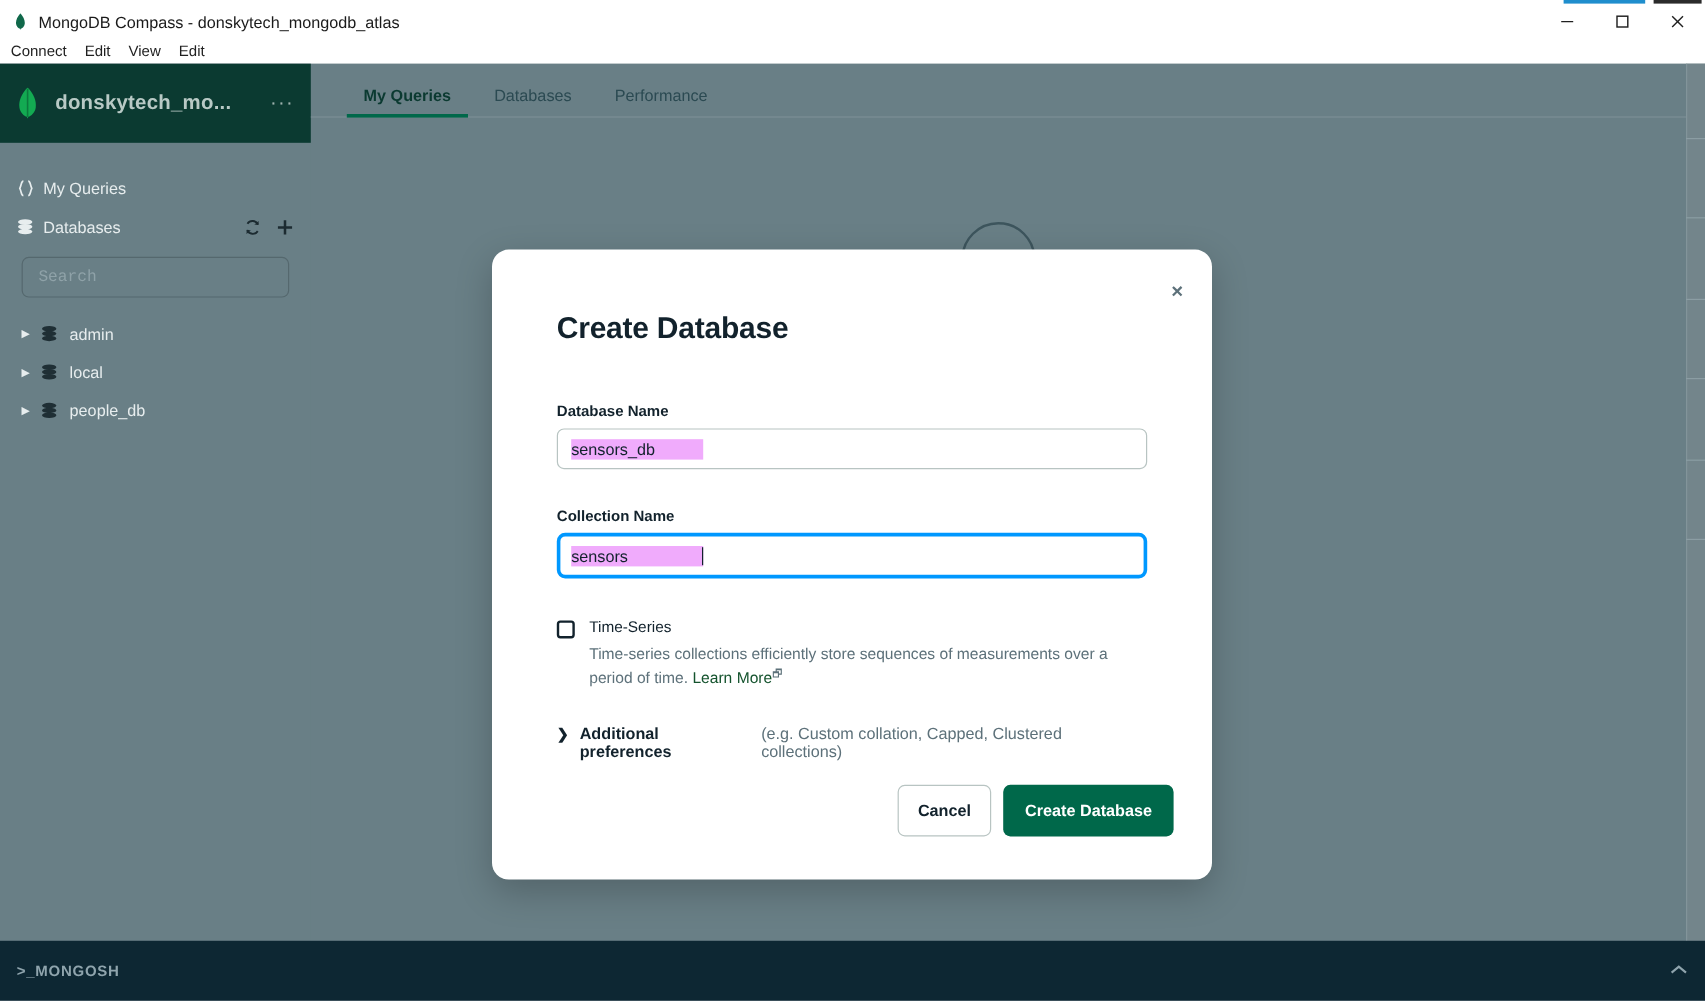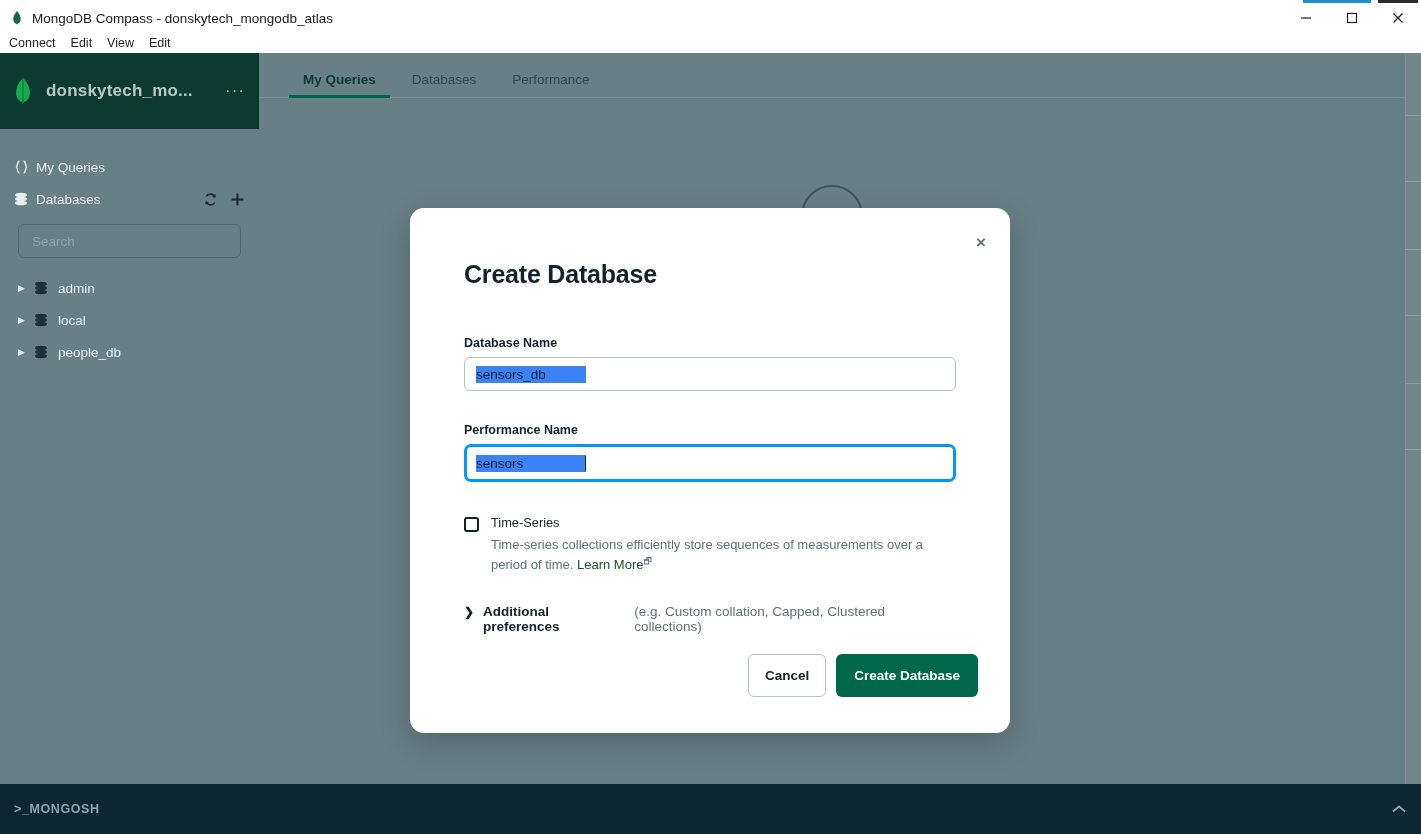--- a/index.html
+++ b/index.html
@@ -69,21 +69,21 @@
     overflow: hidden;
   }
 
   
   .sidebar {
     position: absolute; top: 0; left: 0;
     width: 259px; height: 749px;
     background: #697f86;
   }
   .sb-header {
-    height: 76px; background: #0b3a31;
+    height: 66px; background: #0b3a31;
     display: flex; align-items: center;
     padding: 0 14px;
   }
   .sb-leaf { width: 18px; height: 26px; margin-right: 14px; flex: none; }
   .sb-title {
     font-size: 17px; font-weight: bold; color: #b8c9c5;
     letter-spacing: .2px; white-space: nowrap;
     overflow: hidden; flex: 1;
   }
   .sb-dots { color: #9fb3ae; font-size: 17px; letter-spacing: 1px; padding-left: 6px;}
@@ -100,21 +100,21 @@
 
   .searchbox {
     margin: 9px 18px 0 18px;
     height: 34px; border: 1px solid #55686e;
     border-radius: 6px; background: transparent;
     display: flex; align-items: center; padding: 0 13px;
   }
   .searchbox input {
     background: transparent; border: none; outline: none;
     color: #d6dfe1; font-size: 13.5px; width: 100%;
-    font-family: Liberation Sans, sans-serif;
+    font-family: Liberation Mono, monospace;
   }
   .searchbox input::placeholder { color: #8fa2a8; }
 
   .db-item {
     display: flex; align-items: center;
     height: 32px; padding-left: 18px;
     color: #e7edee; font-size: 13.5px;
   }
   .db-caret {
     width: 16px; flex: none;
@@ -203,21 +203,21 @@
     background: #fff;
     display: flex; align-items: center;
     padding: 0 11px;
   }
   .input-wrap.focused {
     border: 3px solid #0098ff;
     border-radius: 7px; height: 38px;
     padding: 0 9px;
   }
   .hl {
-    background: #3b82f6; color: #12222c;
+    background: #f0abfc; color: #12222c;
     font-size: 13.5px; display: inline-block;
     padding: 1px 0; min-width: 110px;
   }
   .caret {
     display: inline-block; width: 1px; height: 15px;
     background: #12222c; margin-left: -1px;
     vertical-align: -3px;
   }
 
   .ts-block { margin: 33px 22px 0 22px; display: flex; }
@@ -431,21 +431,21 @@
     <div class="modal-title">Create Database</div>
 
     <div class="field db">
       <div class="field-label">Database Name</div>
       <div class="input-wrap">
         <span class="hl">sensors_db</span>
       </div>
     </div>
 
     <div class="field coll">
-      <div class="field-label">Performance Name</div>
+      <div class="field-label">Collection Name</div>
       <div class="input-wrap focused">
         <span class="hl">sensors</span>
           <span class="caret"></span>
       </div>
     </div>
 
     <div class="ts-block">
       <div class="ts-check"></div>
       <div>
         <div class="ts-title">Time-Series</div>

